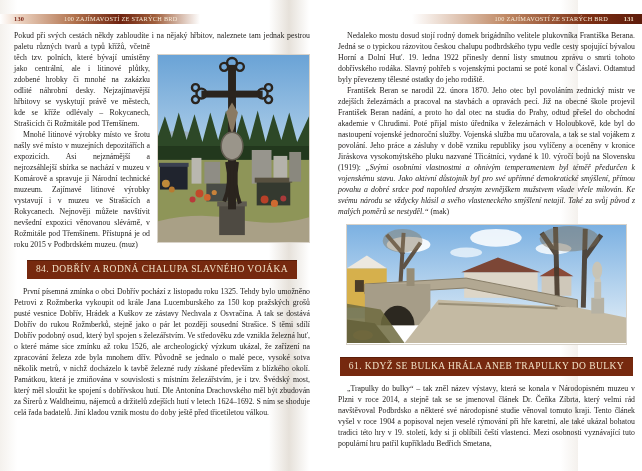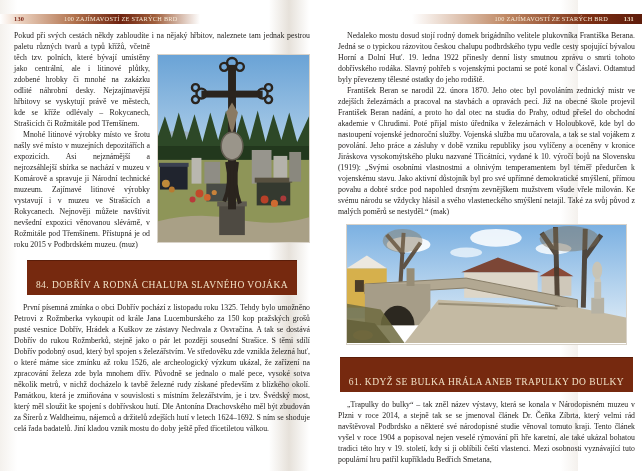--- a/index.html
+++ b/index.html
@@ -30,33 +30,33 @@
   .header-bar-left .page-num{position:absolute;left:14px;}
   .header-bar-left .header-title{position:absolute;left:64px;color:#f6e9d6;}
   .header-bar-right .header-title{position:absolute;right:34px;color:#f6e9d6;}
   .header-bar-right .page-num{position:absolute;right:8px;color:#f3dfc4;}
 
   
   .body-text{position:absolute;top:30px;left:0;right:0;
     font-size:7.8px;line-height:11px;color:#262422;text-align:justify;}
   .body-text p{margin:0;}
   .indent{text-indent:9px;}
-  .quote-italic{}
+  .quote-italic{font-style:italic;}
 
   .float-spacer{float:right;width:0;height:21px;}
   .photo{border:1px solid #d8d2c8;background:#fff;box-sizing:border-box;}
   .photo-cross{float:right;clear:right;width:153px;height:189px;margin:3px 0 6px 7px;}
   .photo-cross svg,.photo-bridge svg{display:block;width:100%;height:100%;}
   .photo-bridge{display:block;width:281px;height:121px;margin:7px auto 0;}
 
   .heading-row{clear:both;text-align:center;margin-top:10px;margin-bottom:7px;}
   .heading-box{
     display:inline-block;background:#76290f;color:#f2e2c7;
     font-size:9.5px;line-height:11px;letter-spacing:.45px;
-    padding:19px 9px 4px;text-indent:0;
+    padding:3px 9px 4px;text-indent:0;
     border-top:1px solid #5a1d09;
   }
   .heading-row-85{margin-top:12px;}
 </style>
 </head>
 <body>
 
 <div class="spread">
 
   <div class="page page-left">

